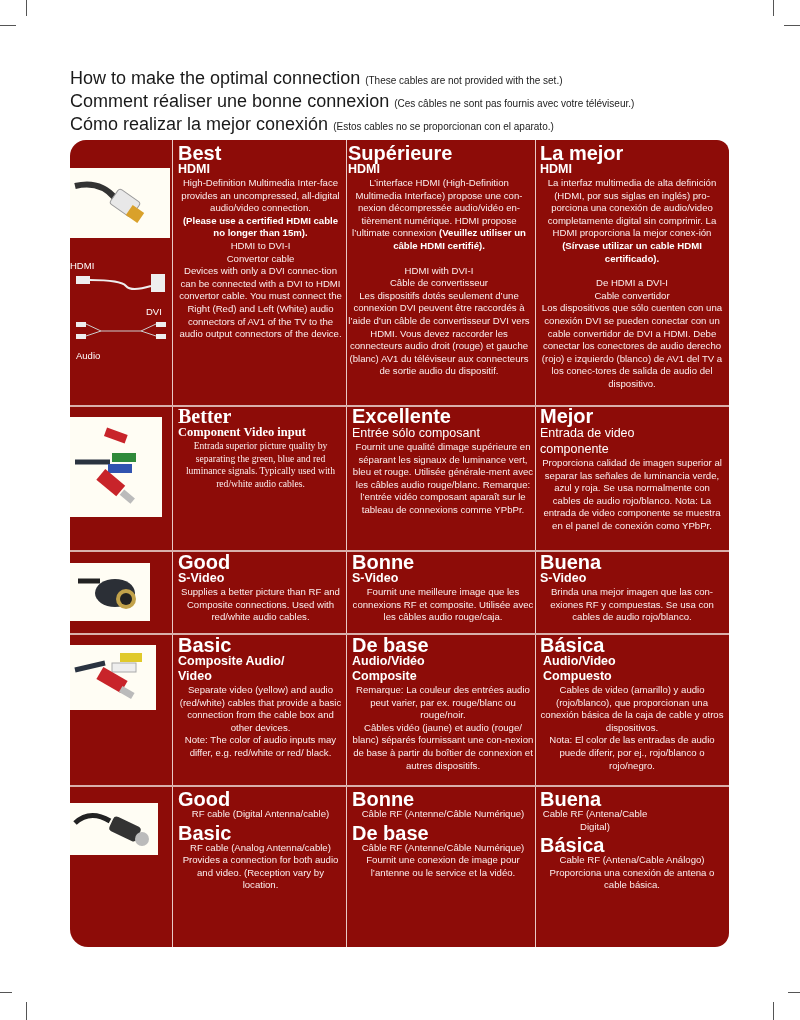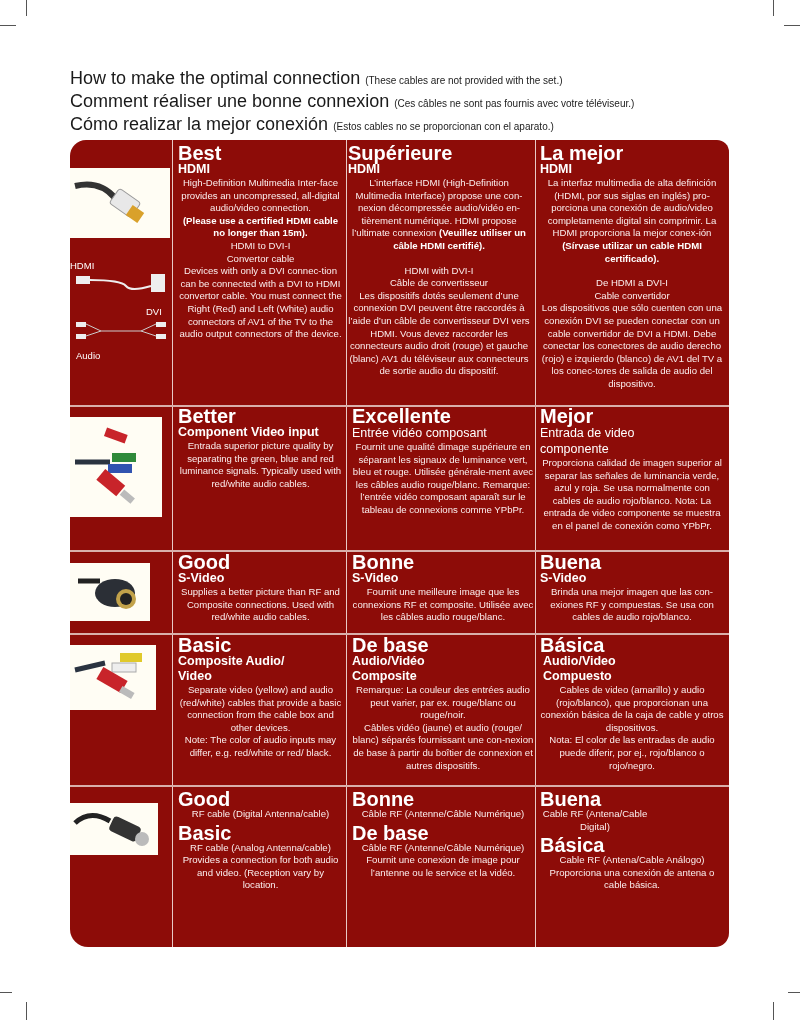--- a/index.html
+++ b/index.html
@@ -126,45 +126,45 @@
   <div class="cell" style="left:470px;top:4px;width:184px;">
     <div class="h1">La mejor</div>
     <div class="h2">HDMI</div>
     <p><span>La interfaz multimedia de alta definición (HDMI, por sus siglas en inglés) pro-porciona una conexión de audio/video completamente digital sin comprimir. La HDMI proporciona la mejor conex-ión</span> <span class="b">(Sírvase utilizar un cable HDMI certificado).</span></p>
     <p style="height:12px"></p>
     <p>De HDMI a DVI-I</p>
     <p>Cable convertidor</p>
     <p>Los dispositivos que sólo cuenten con una conexión DVI se pueden conectar con un cable convertidor de DVI a HDMI. Debe conectar los conectores de audio derecho (rojo) e izquierdo (blanco) de AV1 del TV a los conec-tores de salida de audio del dispositivo.</p>
   </div>
 
-  <div class="cell" style="left:108px;top:267px;width:165px;">
+  <div class="cell" style="left:108px;top:267px;width:165px;font-family:Liberation Serif, serif;">
     <div class="h1">Better</div>
     <div class="h2">Component Video input</div>
     <p>Entrada superior picture quality by separating the green, blue and red luminance signals. Typically used with red/white audio cables.</p>
   </div>
   <div class="cell" style="left:282px;top:267px;width:182px;">
     <div class="h1">Excellente</div>
-    <div class="h2n">Entrée vidéo composant</div>
+    <div class="h2n">Entrée sólo composant</div>
     <p>Fournit une qualité dimage supérieure en séparant les signaux de luminance vert, bleu et rouge.  Utilisée générale-ment avec les câbles audio rouge/blanc. Remarque: l’entrée vidéo composant aparaît sur le tableau de connexions comme YPbPr.</p>
   </div>
   <div class="cell" style="left:470px;top:267px;width:184px;">
     <div class="h1">Mejor</div>
     <div class="h2n" style="width:120px">Entrada de video componente</div>
     <p>Proporciona calidad de imagen superior al separar las señales de luminancia verde, azul y roja.  Se usa normalmente con cables de audio rojo/blanco. Nota: La entrada de video componente se muestra en el panel de conexión como YPbPr.</p>
   </div>
 
   <div class="cell" style="left:108px;top:413px;width:165px;">
     <div class="h1">Good</div>
     <div class="h2">S-Video</div>
     <p>Supplies a better picture than RF and Composite connections. Used with red/white audio cables.</p>
   </div>
   <div class="cell" style="left:282px;top:413px;width:182px;">
     <div class="h1">Bonne</div>
     <div class="h2">S-Video</div>
-    <p>Fournit une meilleure image que les connexions RF et composite.  Utilisée avec les câbles audio rouge/blanc.</p>
+    <p>Fournit une meilleure image que les connexions RF et composite.  Utilisée avec les câbles audio rouge/caja.</p>
   </div>
   <div class="cell" style="left:470px;top:413px;width:184px;">
     <div class="h1">Buena</div>
     <div class="h2">S-Video</div>
     <p>Brinda una mejor imagen que las con-exiones RF y compuestas.  Se usa con cables de audio rojo/blanco.</p>
   </div>
 
   <div class="cell" style="left:108px;top:496px;width:165px;">
     <div class="h1">Basic</div>
     <div class="h2" style="width:130px">Composite Audio/ Video</div>

